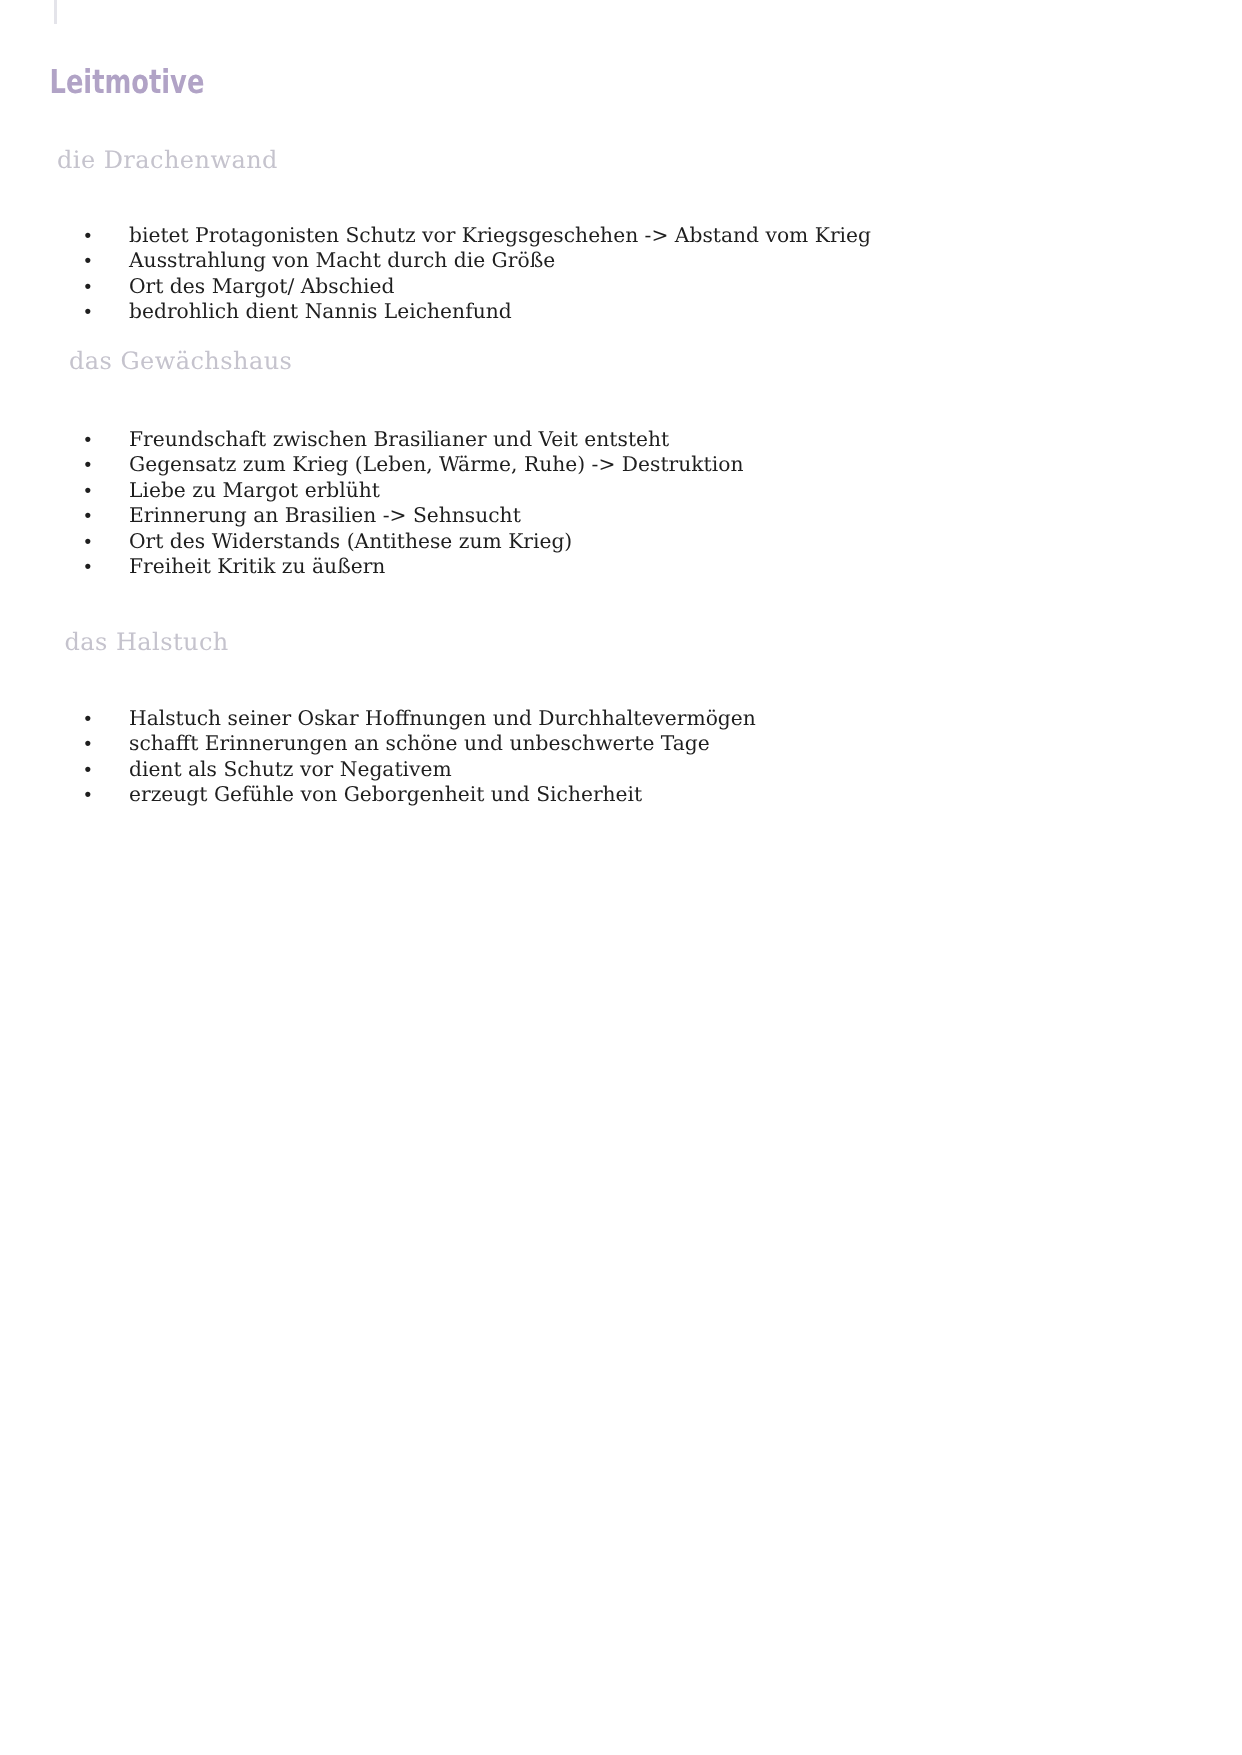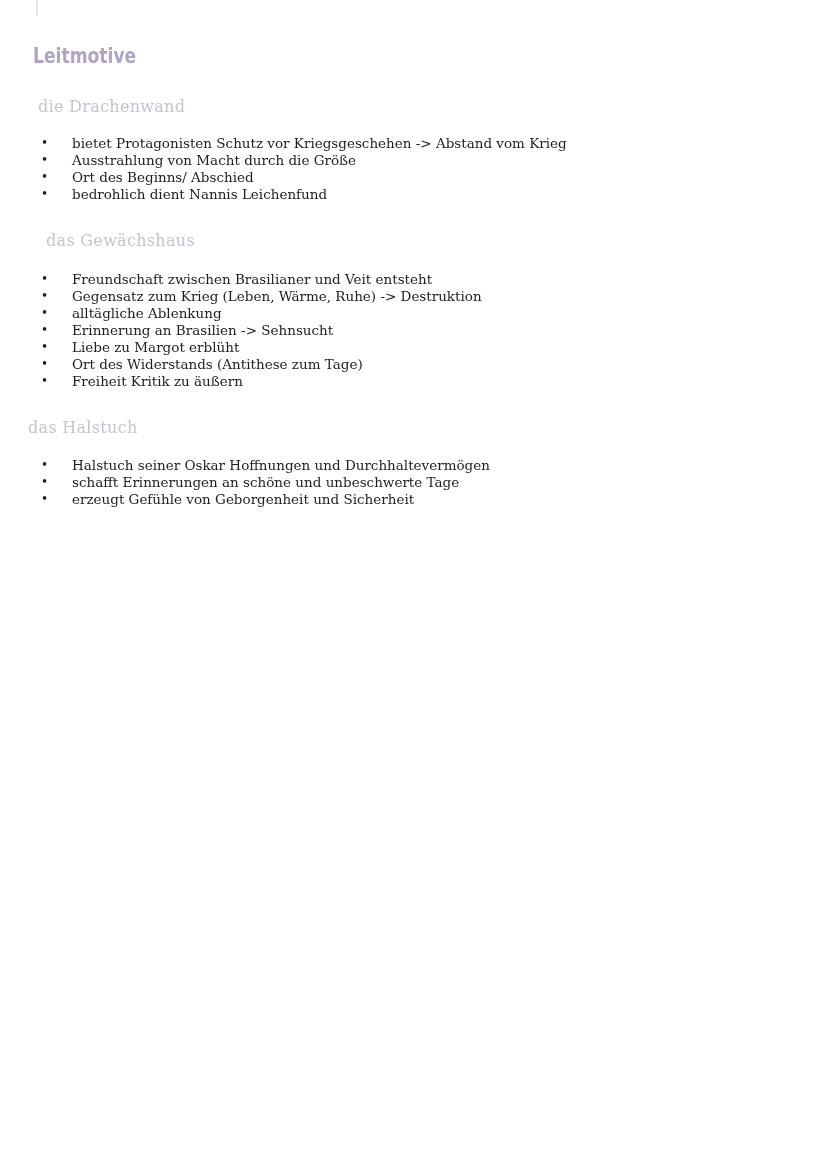--- a/index.html
+++ b/index.html
@@ -44,25 +44,25 @@
     margin: 0;
     font-weight: 400;
     font-size: 16px;
     line-height: 18px;
     letter-spacing: 0.3px;
     color: #c5c3cd;
     white-space: nowrap;
   }
   #heading-1 { left: 38px; top: 98px; }
   #heading-2 { left: 34px; top: 232px; margin-left: 12px; }
-  #heading-3 { left: 28px; top: 419px; }
+  #heading-3 { left: 43px; top: 419px; }
   .bullet-list {
     position: absolute;
     left: 37px;
-    margin: 4px;
+    margin: 18px;
     padding: 0;
     list-style: none;
     width: 740px;
   }
   #list-1 { top: 131px; }
   #list-2 { top: 267px; }
   #list-3 { top: 453px; }
   .bullet-list li {
     position: relative;
     padding-left: 31px;
@@ -87,35 +87,35 @@
 <div class="page">
 
   <div class="edge-artifact"></div>
 
   <h1 class="title">Leitmotive</h1>
 
   <h2 class="section-heading" id="heading-1">die Drachenwand</h2>
   <ul class="bullet-list" id="list-1">
     <li>bietet Protagonisten Schutz vor Kriegsgeschehen -&gt; Abstand vom Krieg</li>
     <li>Ausstrahlung von Macht durch die Größe</li>
-    <li>Ort des Beginns/ Abschied</li>
+    <li>Ort des Margot/ Abschied</li>
     <li>bedrohlich dient Nannis Leichenfund</li>
   </ul>
 
   <h2 class="section-heading" id="heading-2">das Gewächshaus</h2>
   <ul class="bullet-list" id="list-2">
     <li>Freundschaft zwischen Brasilianer und Veit entsteht</li>
     <li>Gegensatz zum Krieg (Leben, Wärme, Ruhe) -&gt; Destruktion</li>
-    <li>alltägliche Ablenkung</li>
+    <li>Liebe zu Margot erblüht</li>
     <li>Erinnerung an Brasilien -&gt; Sehnsucht</li>
-    <li>Liebe zu Margot erblüht</li>
-    <li>Ort des Widerstands (Antithese zum Tage)</li>
+    <li>Ort des Widerstands (Antithese zum Krieg)</li>
     <li>Freiheit Kritik zu äußern</li>
   </ul>
 
   <h2 class="section-heading" id="heading-3">das Halstuch</h2>
   <ul class="bullet-list" id="list-3">
     <li>Halstuch seiner Oskar Hoffnungen und Durchhaltevermögen</li>
     <li>schafft Erinnerungen an schöne und unbeschwerte Tage</li>
+    <li>dient als Schutz vor Negativem</li>
     <li>erzeugt Gefühle von Geborgenheit und Sicherheit</li>
   </ul>
 
 </div>
 
 </body></html>

